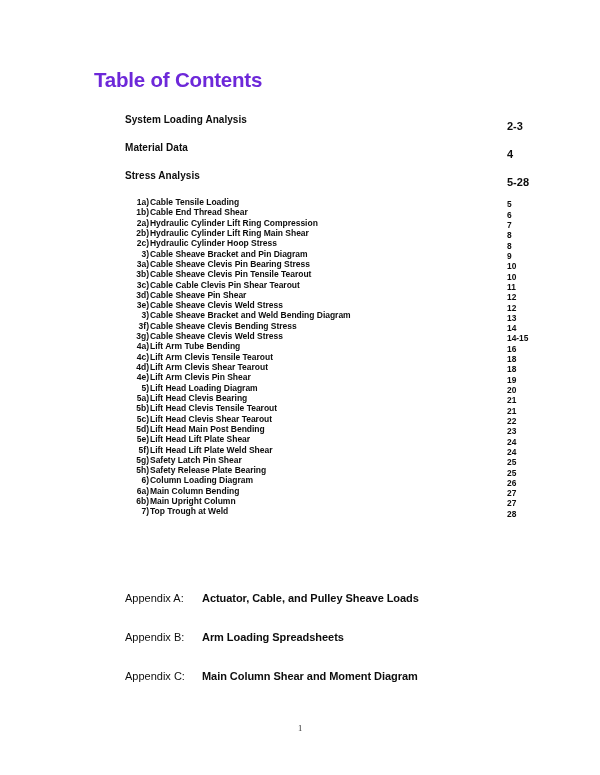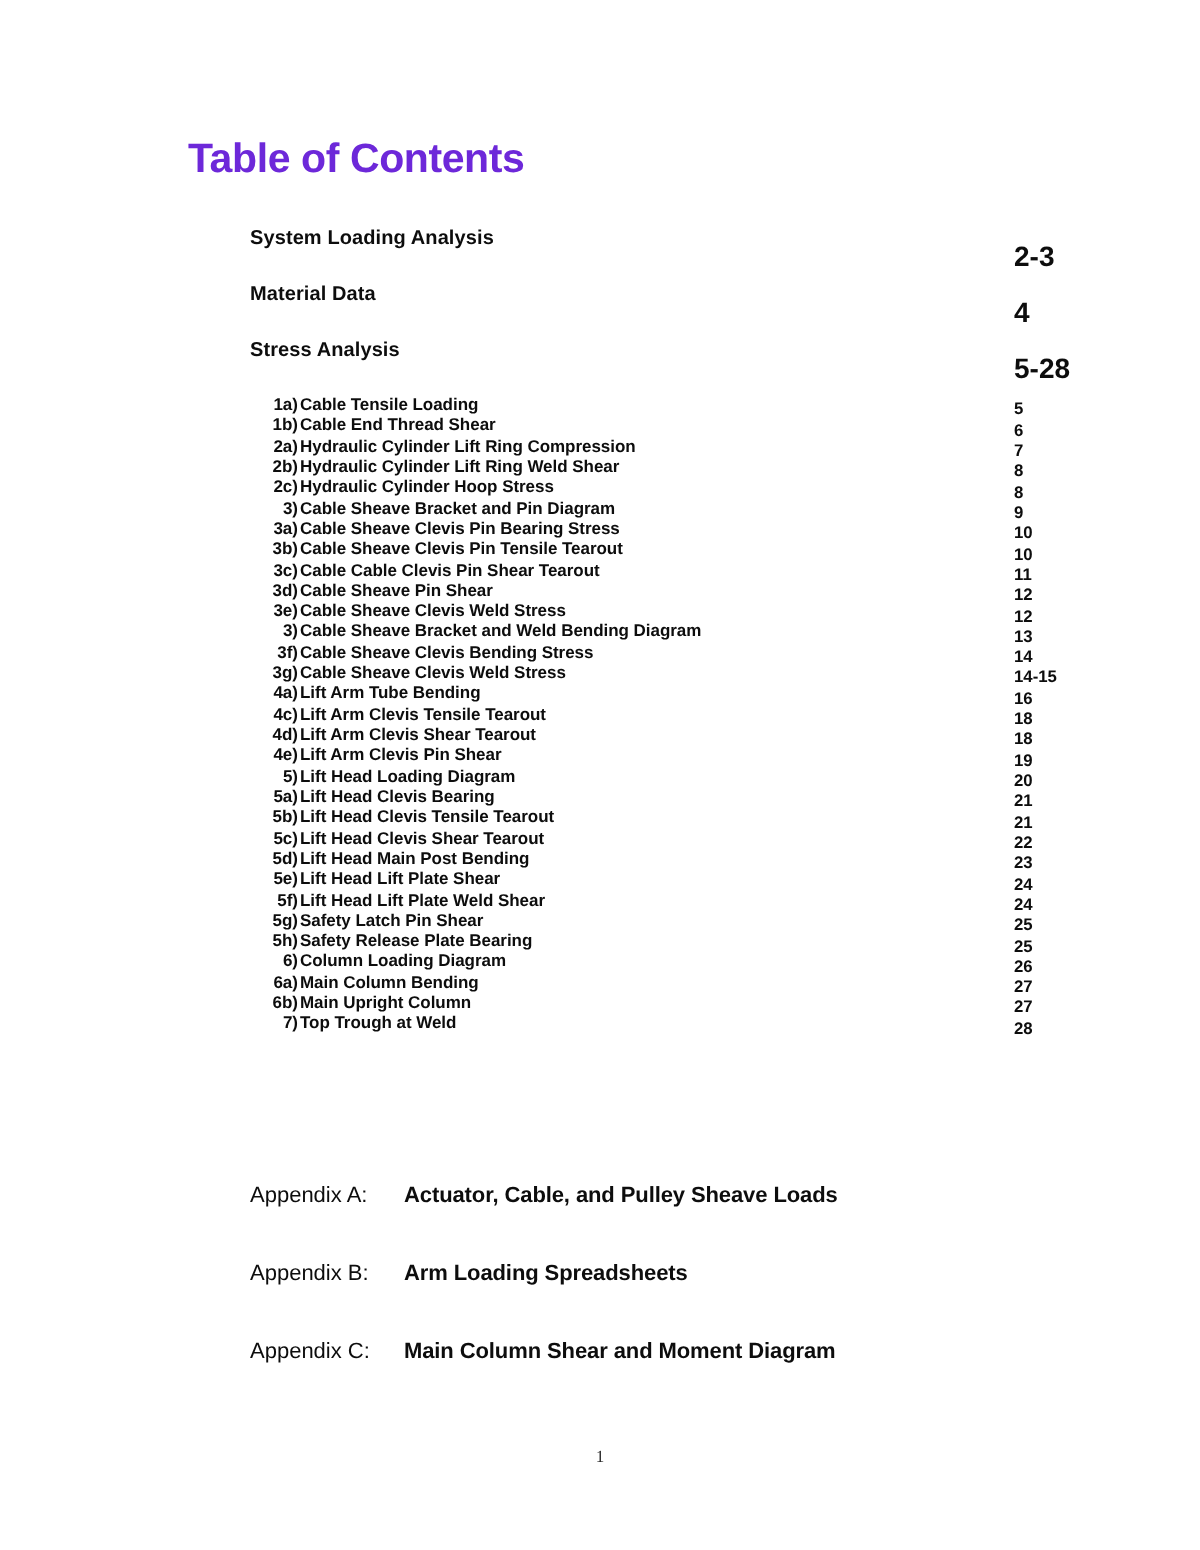--- a/index.html
+++ b/index.html
@@ -49,21 +49,21 @@
     top: 0;
     font-size: 10px;
     font-weight: bold;
     letter-spacing: 0.05px;
     color: #0d0d0d;
   }
   .section-pages {
     position: absolute;
     left: 382px;
     top: 6px;
-    font-size: 14px;
+    font-size: 11px;
     font-weight: bold;
     color: #0d0d0d;
   }
 
   
   .entries {
     position: absolute;
     left: 125px;
     top: 197px;
     width: 425px;
@@ -178,21 +178,21 @@
         <div class="entry-text">Cable End Thread Shear</div>
         <div class="entry-page">6</div>
       </div>
       <div class="entry-row">
         <div class="entry-label">2a)</div>
         <div class="entry-text">Hydraulic Cylinder Lift Ring Compression</div>
         <div class="entry-page">7</div>
       </div>
       <div class="entry-row">
         <div class="entry-label">2b)</div>
-        <div class="entry-text">Hydraulic Cylinder Lift Ring Weld Shear</div>
+        <div class="entry-text">Hydraulic Cylinder Lift Ring Main Shear</div>
         <div class="entry-page">8</div>
       </div>
       <div class="entry-row">
         <div class="entry-label">2c)</div>
         <div class="entry-text">Hydraulic Cylinder Hoop Stress</div>
         <div class="entry-page">8</div>
       </div>
       <div class="entry-row">
         <div class="entry-label">3)</div>
         <div class="entry-text">Cable Sheave Bracket and Pin Diagram</div>

